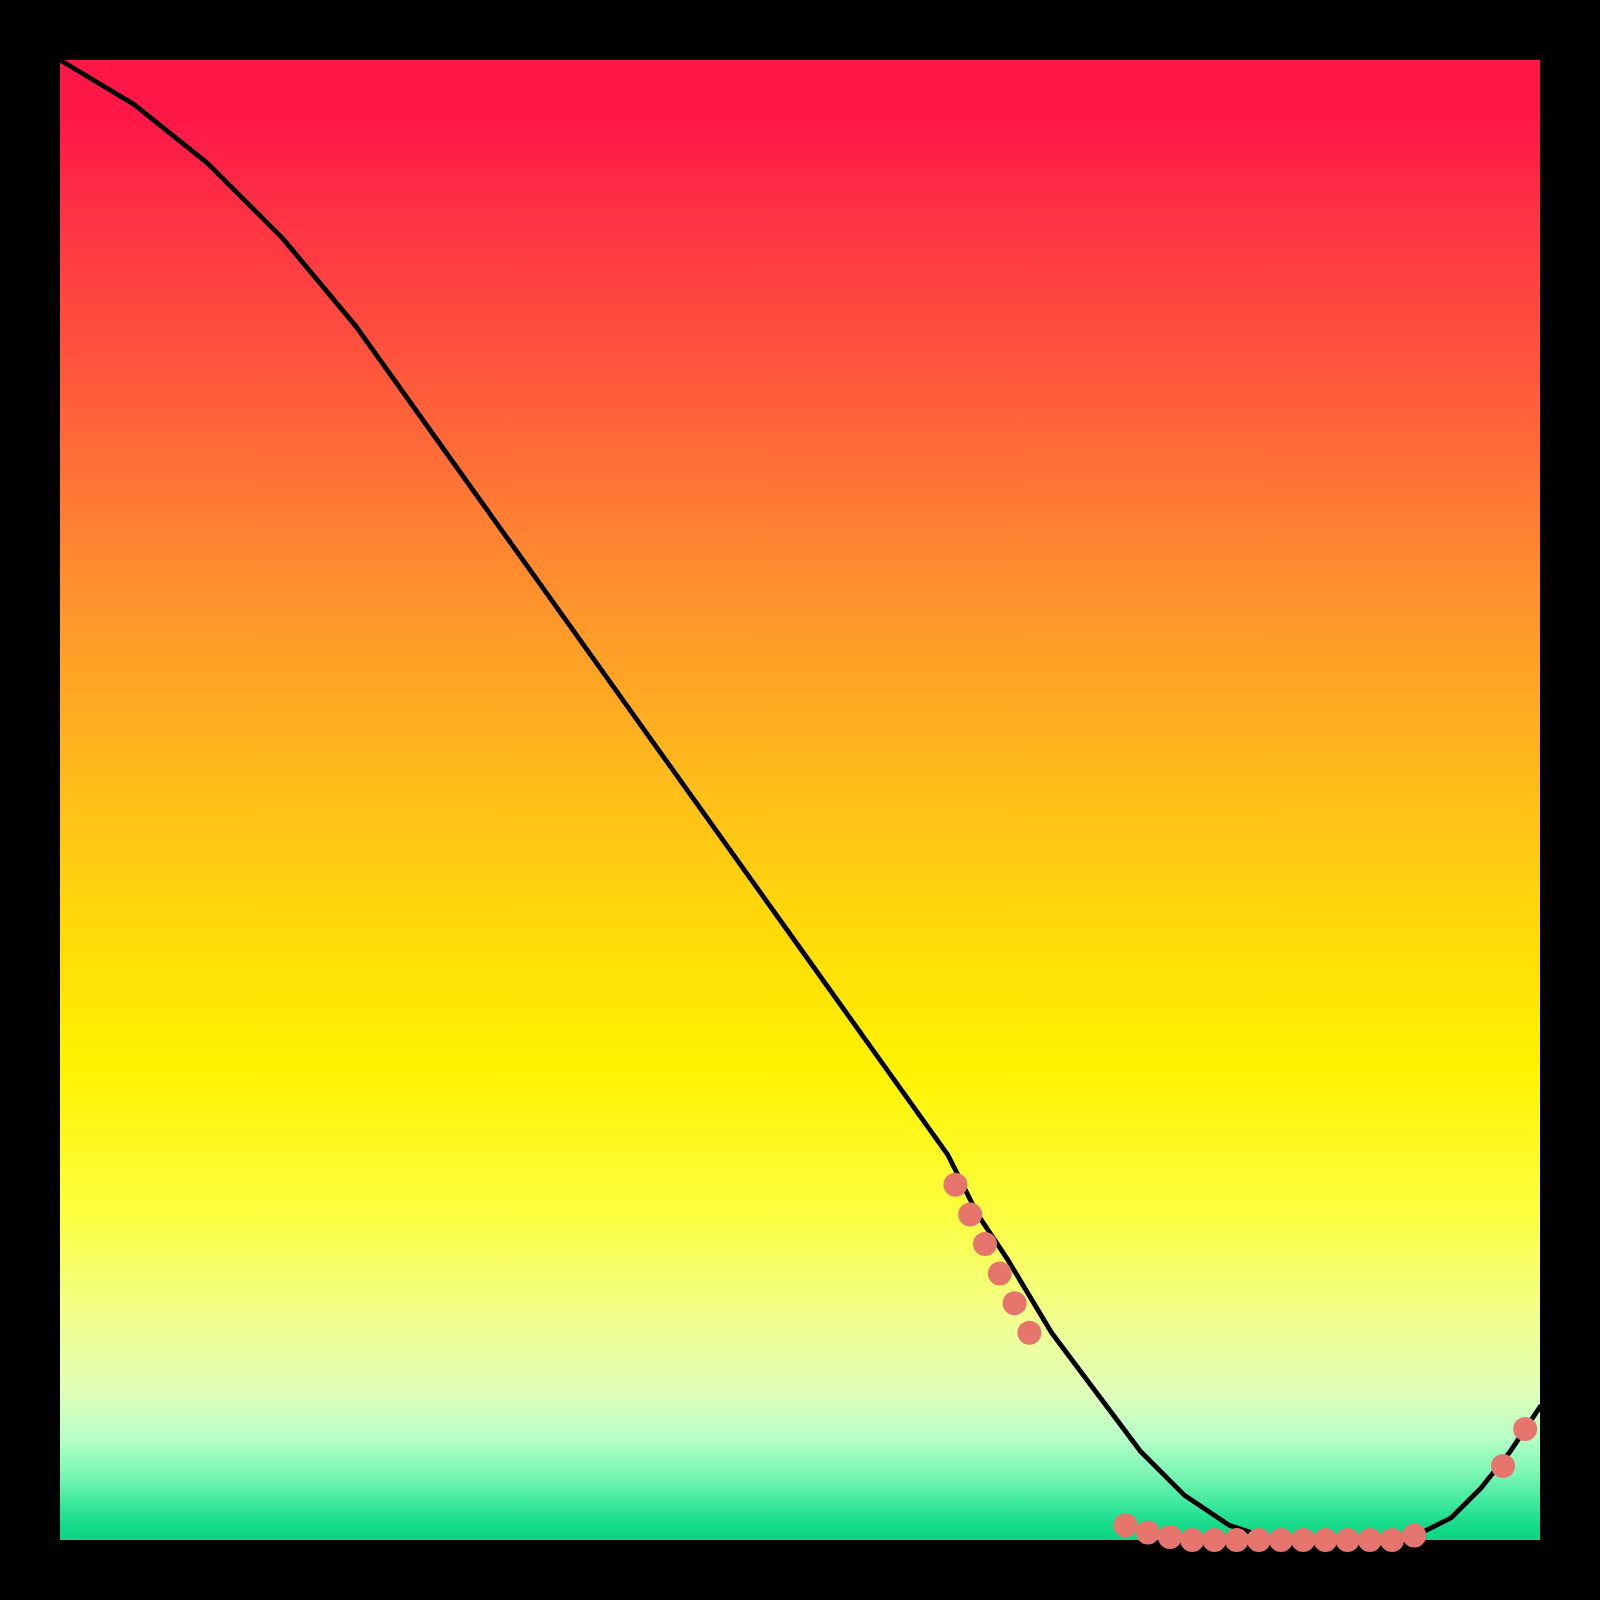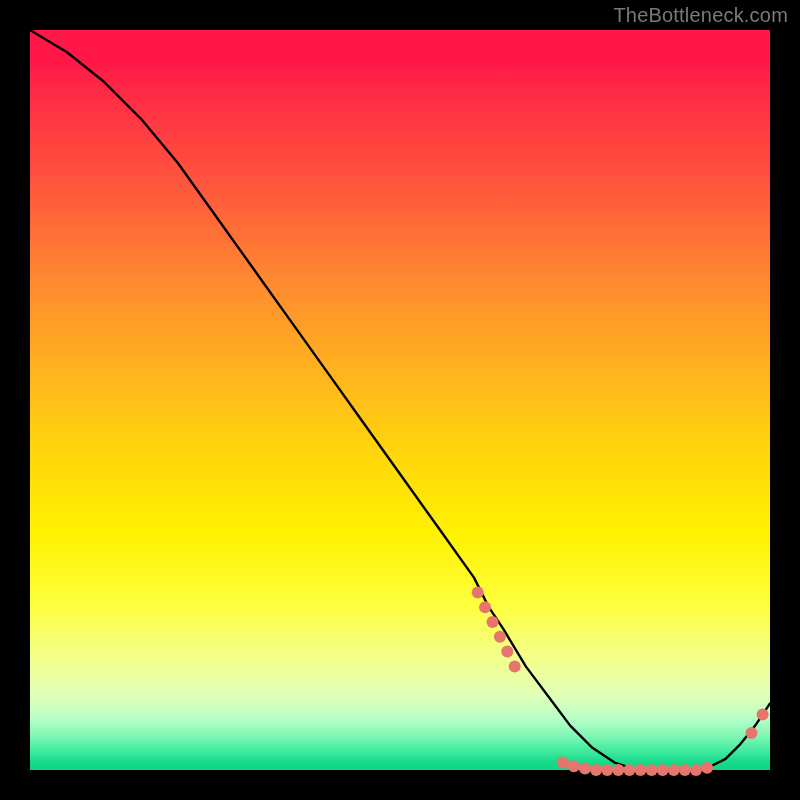--- a/index.html
+++ b/index.html
@@ -56,21 +56,20 @@
     color: #7a7a7a;
     font-size: 20px;
     font-weight: 500;
     letter-spacing: 0.2px;
   }
 </style>
 </head>
 <body>
 
 <div class="stage">
-  <div class="watermark">TheBottleneck.com</div>
 
   <div class="plot">
     <svg viewBox="0 0 740 740">
       <path id="curve-path" fill="none" stroke="#000000" stroke-width="2.4" stroke-linecap="round" stroke-linejoin="round" d="M0.00 0.00 L37.00 22.20 L74.00 51.80 L111.00 88.80 L148.00 133.20 L185.00 185.00 L222.00 236.80 L259.00 288.60 L296.00 340.40 L333.00 392.20 L370.00 444.00 L407.00 495.80 L444.00 547.60 L458.80 577.20 L473.60 599.40 L495.80 636.40 L518.00 666.00 L540.20 695.60 L562.40 717.80 L584.60 732.60 L606.80 740.00 L629.00 740.00 L651.20 740.00 L666.00 740.00 L680.80 736.30 L695.60 728.90 L710.40 714.10 L725.20 695.60 L740.00 673.40"></path>
       <g id="dots">
           <circle cx="447.70" cy="562.40" r="6" fill="#e6766d"></circle>
           <circle cx="455.10" cy="577.20" r="6" fill="#e6766d"></circle>
           <circle cx="462.50" cy="592.00" r="6" fill="#e6766d"></circle>
           <circle cx="469.90" cy="606.80" r="6" fill="#e6766d"></circle>
           <circle cx="477.30" cy="621.60" r="6" fill="#e6766d"></circle>

